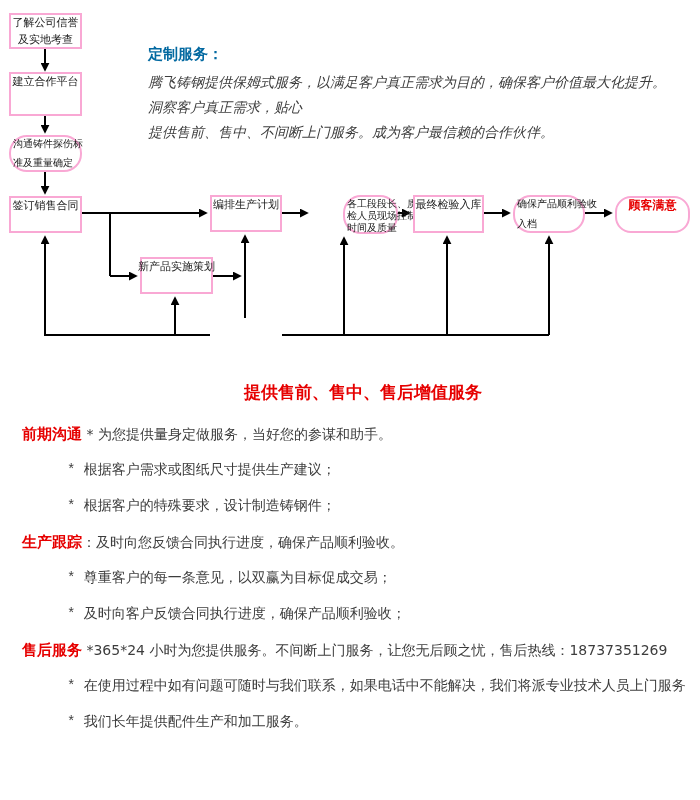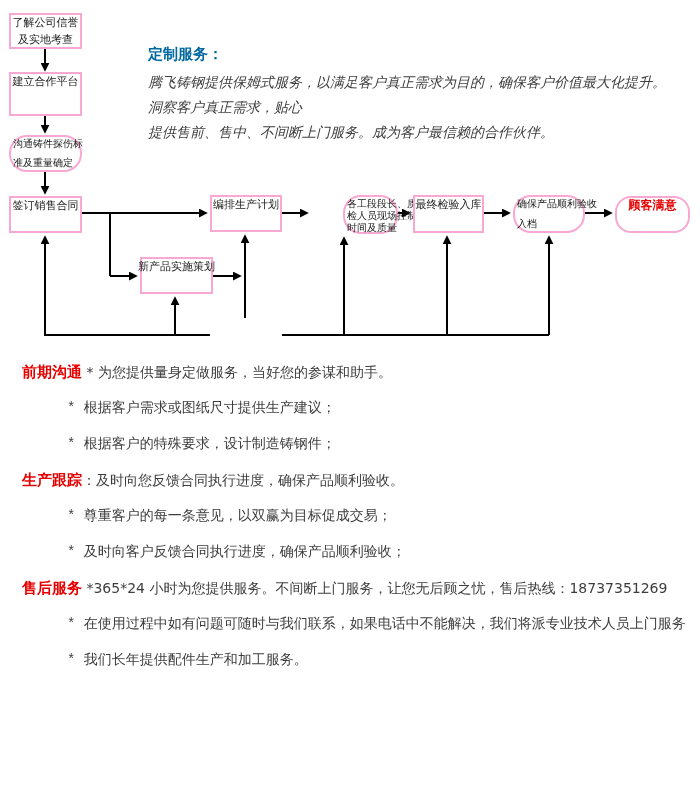--- a/index.html
+++ b/index.html
@@ -118,20 +118,21 @@
 
     <div class="custom-service">
       <div class="cs-title">定制服务：</div>
       <p class="cs-line">腾飞铸钢提供保姆式服务，以满足客户真正需求为目的，确保客户价值最大化提升。</p>
       <p class="cs-line">洞察客户真正需求，贴心</p>
       <p class="cs-line">提供售前、售中、不间断上门服务。成为客户最信赖的合作伙伴。</p>
     </div>
   </div>
 
   <div>
+    <div class="svc-heading">提供售前、售中、售后增值服务</div>
 
     <div>
       <div class="sec-head">
         <span class="sec-label">前期沟通</span><span class="sec-intro"> * 为您提供量身定做服务，当好您的参谋和助手。</span>
       </div>
       <div class="sec-bullet">* 根据客户需求或图纸尺寸提供生产建议；</div>
       <div class="sec-bullet">* 根据客户的特殊要求，设计制造铸钢件；</div>
     </div>
 
     <div>

